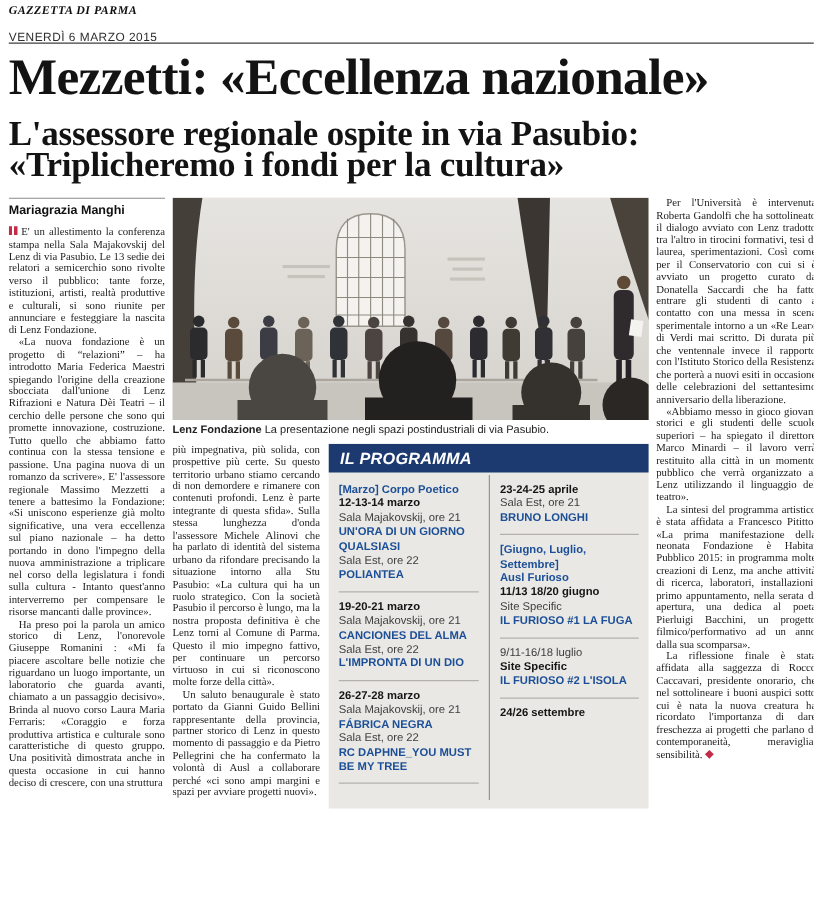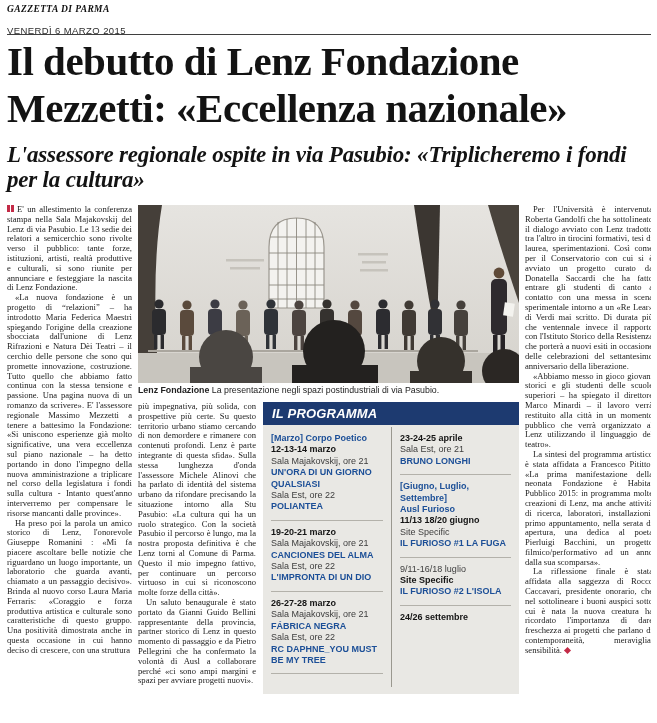--- a/index.html
+++ b/index.html
@@ -18,21 +18,21 @@
   .section-square { width:14px; height:32px; flex:0 0 auto; }
   .section-label { font-family:"Liberation Sans", sans-serif; font-size:43px; line-height:30px; font-weight:400; color:#27549b; letter-spacing:1.5px; padding:0 6px 0 3px; white-space:nowrap; }
   .section-bar1 { width:160px; height:32px; }
   .section-gap { width:16px; height:32px; }
   .section-bar2 { flex:1; height:32px; }
   .band-rule { border-top:1.5px solid #3f3f3f; margin-top:6px; }
 
   
   .headline { margin-top:3px; font-size:41px; line-height:47px; letter-spacing:-0.5px; color:#131313; }
   .headline span { display:block; }
-  .subhead { margin-top:10px; font-size:23px; line-height:25px; color:#131313; letter-spacing:-0.2px;font-style:italic; }
+  .subhead { margin-top:10px; font-size:28px; line-height:25px; color:#131313; letter-spacing:-0.2px; }
 
   
   .article { display:flex; gap:6px; margin-top:13px; height:492px; overflow:hidden; }
   .col-1 { width:125px; flex:0 0 auto; }
   .col-mid { width:381px; flex:0 0 auto; }
   .col-3 { width:128px; flex:0 0 auto; }
 
   .byline { border-top:1px solid #8a8a8a; padding-top:4px; margin-bottom:7px;
             font-family:"Liberation Sans", sans-serif; font-weight:bold; font-size:10px; color:#111; }
 
@@ -73,28 +73,28 @@
 <div class="page">
 
   <div class="masthead">
     <div class="logo">GAZZETTA DI PARMA</div>
     <div class="issue-date">VENERDÌ 6 MARZO 2015</div>
   </div>
 
   <div class="band-rule"></div>
 
   <h1 class="headline">
-      <span>Il debutto di Lenz Fondazione</span>
       <span>Mezzetti: «Eccellenza nazionale»</span>
     </h1>
   <h2 class="subhead">L'assessore regionale ospite in via Pasubio: «Triplicheremo i fondi per la cultura»</h2>
 
   <div class="article">
 
     <div class="col-1">
+      <div class="byline">Mariagrazia Manghi</div>
       <div class="body-text">
           <p><span class="pmark"></span>E' un allestimento la conferenza stampa nella Sala Majakovskij del Lenz di via Pasubio. Le 13 sedie dei relatori a semicerchio sono rivolte verso il pubblico: tante forze, istituzioni, artisti, realtà produttive e culturali, si sono riunite per annunciare e festeggiare la nascita di Lenz Fondazione.</p>
           <p>«La nuova fondazione è un progetto di “relazioni” – ha introdotto Maria Federica Maestri spiegando l'origine della creazione sbocciata dall'unione di Lenz Rifrazioni e Natura Dèi Teatri – il cerchio delle persone che sono qui promette innovazione, costruzione. Tutto quello che abbiamo fatto continua con la stessa tensione e passione. Una pagina nuova di un romanzo da scrivere». E' l'assessore regionale Massimo Mezzetti a tenere a battesimo la Fondazione: «Si uniscono esperienze già molto significative, una vera eccellenza sul piano nazionale – ha detto portando in dono l'impegno della nuova amministrazione a triplicare nel corso della legislatura i fondi sulla cultura - Intanto quest'anno interverremo per compensare le risorse mancanti dalle province».</p>
           <p>Ha preso poi la parola un amico storico di Lenz, l'onorevole Giuseppe Romanini : «Mi fa piacere ascoltare belle notizie che riguardano un luogo importante, un laboratorio che guarda avanti, chiamato a un passaggio decisivo». Brinda al nuovo corso Laura Maria Ferraris: «Coraggio e forza produttiva artistica e culturale sono caratteristiche di questo gruppo. Una positività dimostrata anche in questa occasione in cui hanno deciso di crescere, con una struttura</p>
         </div>
     </div>
 
     <div class="col-mid">
       <div class="photo">
         <svg width="381" height="178" viewBox="0 0 381 178" xmlns="http://www.w3.org/2000/svg">

